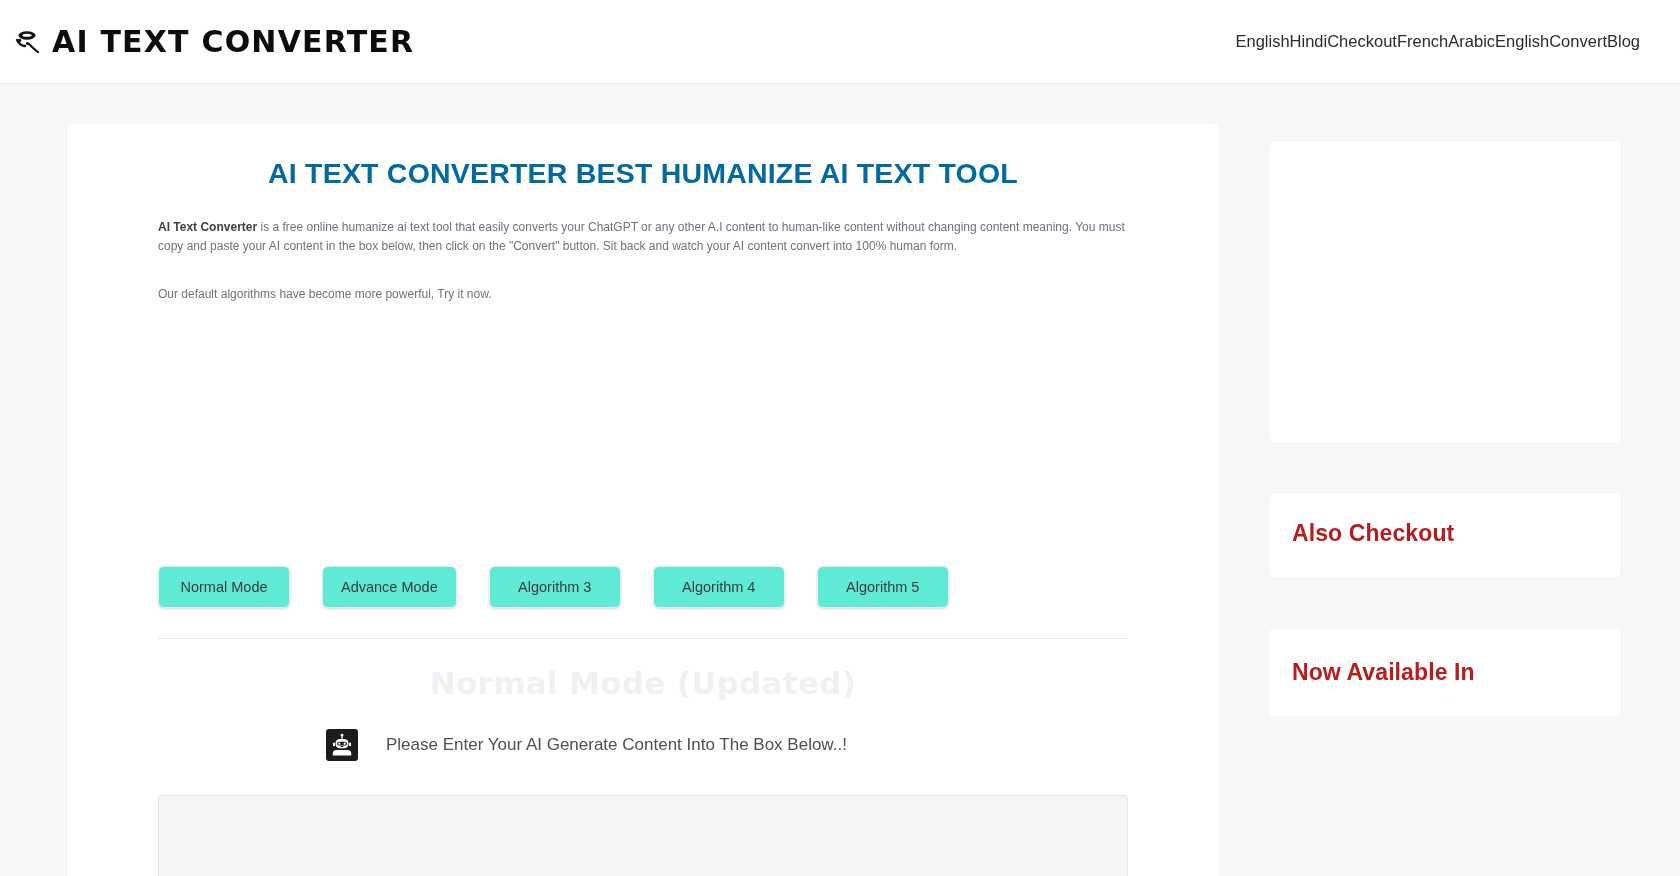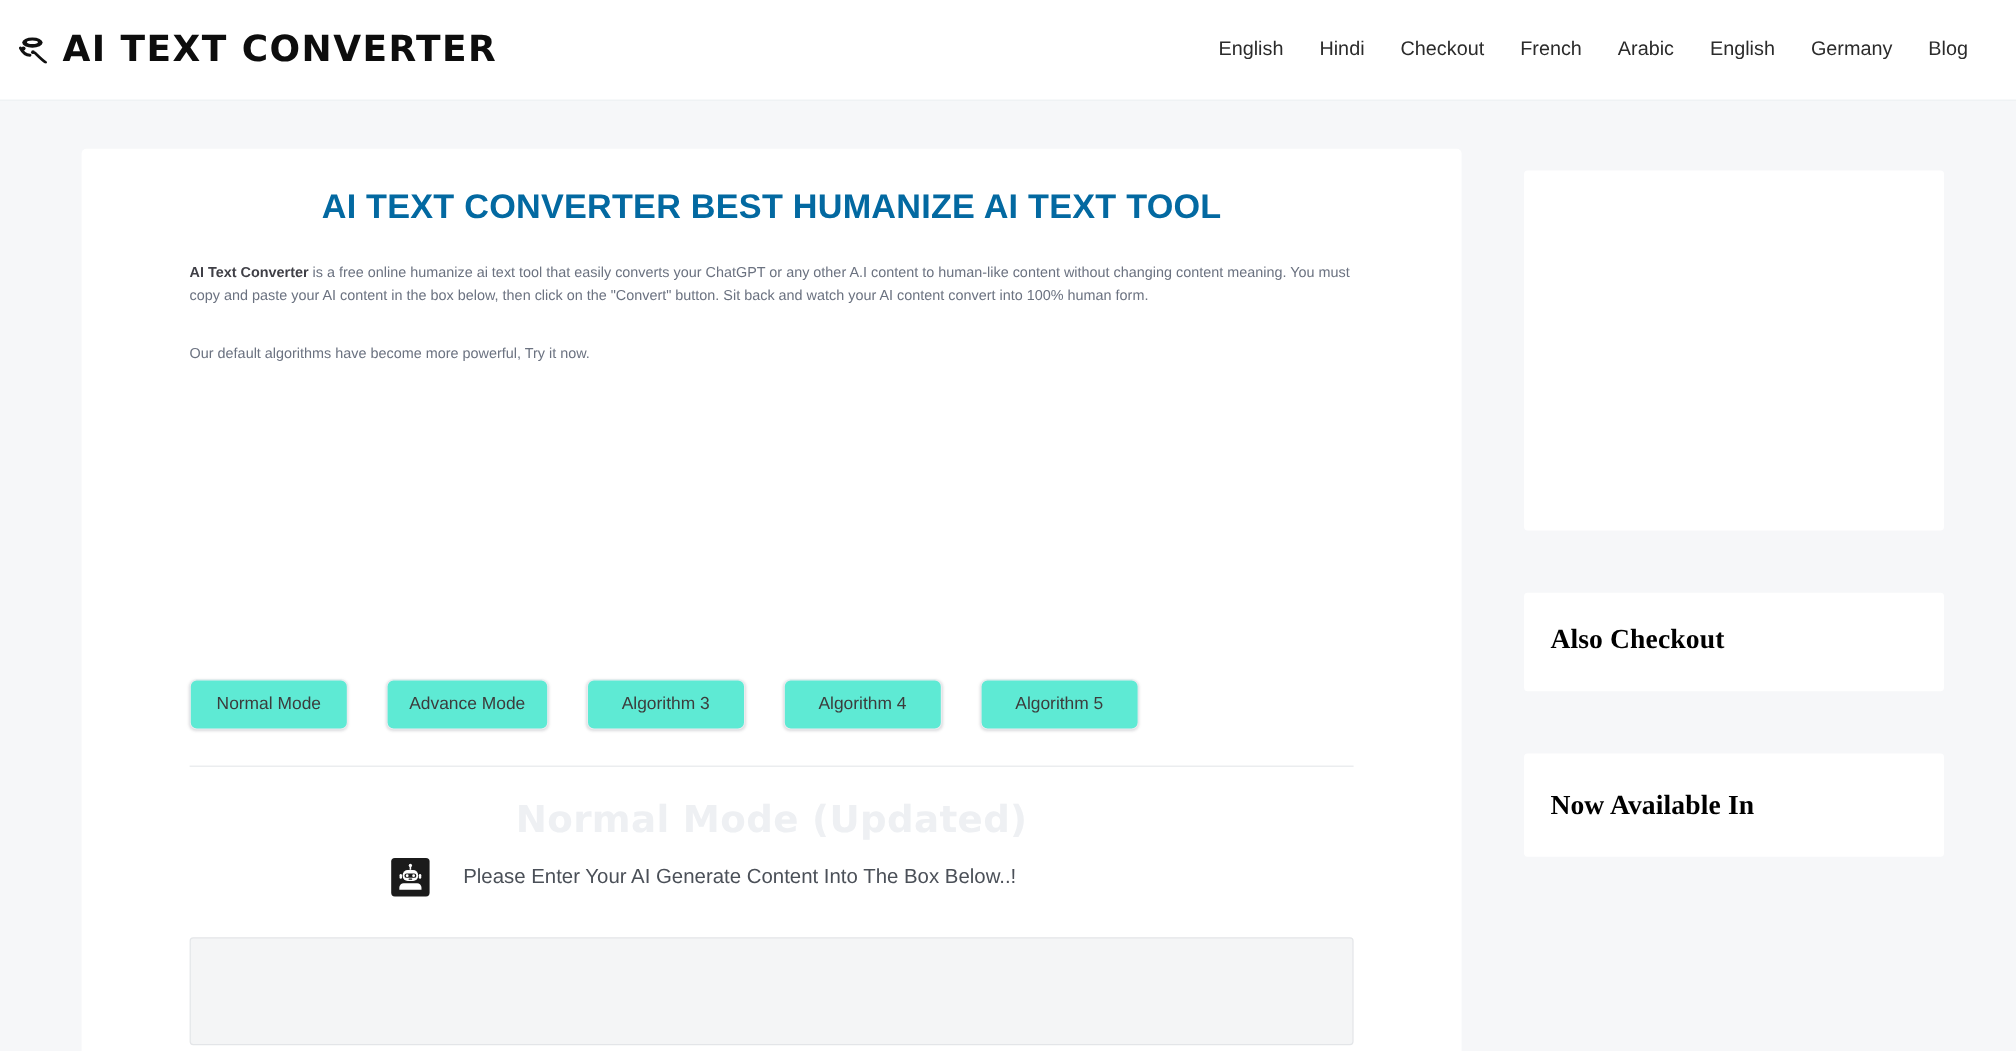--- a/index.html
+++ b/index.html
@@ -48,21 +48,20 @@
     font-weight: 700;
     font-size: 30px;
     letter-spacing: 1.2px;
     color: #0d0d0d;
     line-height: 1;
   }
 
   .main-nav {
     display: flex;
     align-items: center;
-    gap: 30px;
     justify-content: space-between;
   }
 
   .nav-link {
     font-size: 16.5px;
     color: #2b2b2b;
     text-decoration: none;
     white-space: nowrap;
     cursor: pointer;
   }
@@ -155,21 +154,21 @@
     letter-spacing: 0.3px;
     user-select: none;
   }
 
   
   .instruction-row {
     display: flex;
     align-items: center;
     gap: 28px;
     padding-left: 258px;
-    margin-top: 14px;
+    margin-top: 28px;
   }
 
   .bot-avatar {
     width: 32px;
     height: 32px;
     flex: none;
     background: #1b1b1b;
     border-radius: 3px;
     display: flex;
     align-items: center;
@@ -211,23 +210,22 @@
     border-radius: 3px;
   }
 
   .ad-slot { height: 300px; }
 
   .side-card.panel { padding: 26px 22px 30px 22px; }
 
   .side-title {
     font-size: 23px;
     font-weight: 700;
-    color: #000000;
+    color: #b91c1c;
     letter-spacing: 0.1px;
-    font-family: Liberation Serif, serif;
   }
 
   .link-list {
     list-style: none;
     margin-top: 22px;
   }
 
   .link-list li {
     position: relative;
     padding-left: 18px;
@@ -276,21 +274,21 @@
     <span class="brand-text">AI TEXT CONVERTER</span>
   </div>
 
   <nav class="main-nav">
     <a class="nav-link">English</a>
     <a class="nav-link">Hindi</a>
     <a class="nav-link">Checkout</a>
     <a class="nav-link">French</a>
     <a class="nav-link">Arabic</a>
     <a class="nav-link">English</a>
-    <a class="nav-link">Germany</a>
+    <a class="nav-link">Convert</a>
     <a class="nav-link">Blog</a>
   </nav>
 
 </header>
 
 <div class="page">
 
   <main class="tool-card">
 
     <h1 class="tool-title">AI TEXT CONVERTER BEST HUMANIZE AI TEXT TOOL</h1>

